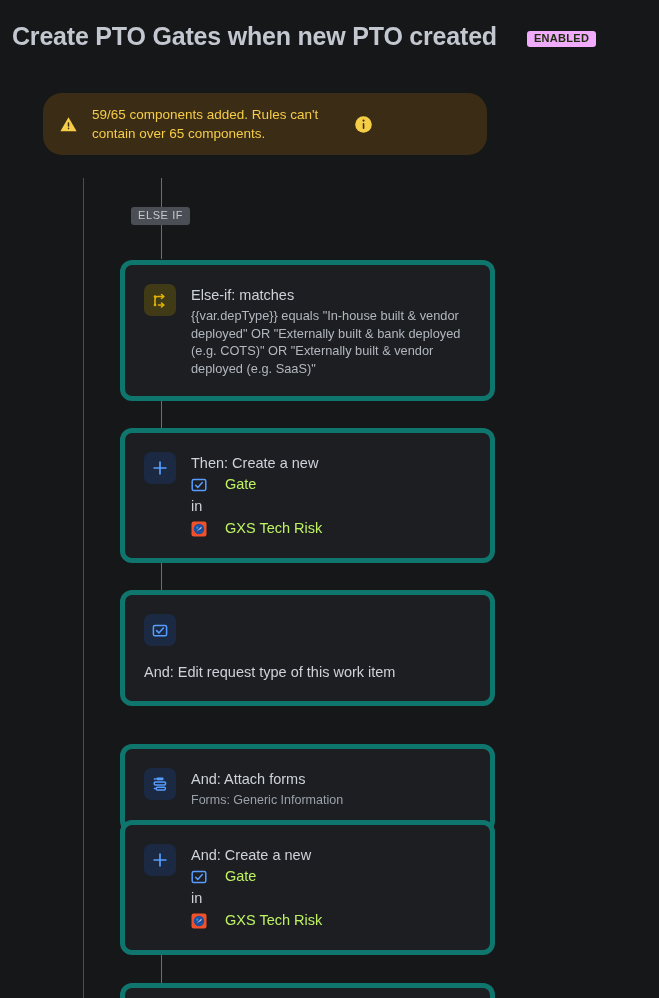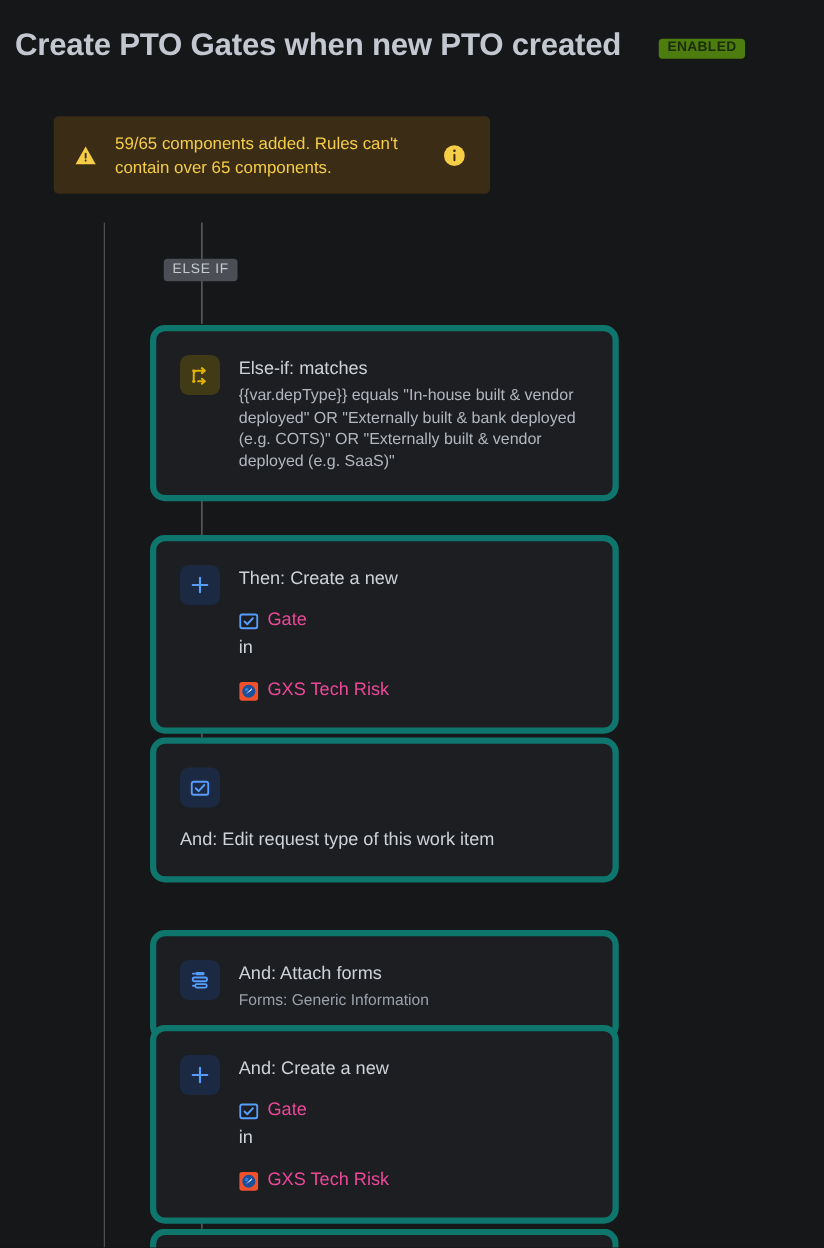--- a/index.html
+++ b/index.html
@@ -30,40 +30,40 @@
   }
   .page-title {
     font-size: 25px;
     font-weight: bold;
     color: #c2c7d0;
     letter-spacing: -0.2px;
     white-space: nowrap;
   }
   .status-badge {
     display: inline-block;
-    background: #4d7c0f;
+    background: #f0abfc;
     color: #1c2b0a;
     font-size: 11px;
     font-weight: bold;
     letter-spacing: 0.3px;
     padding: 2px 7px 3px 7px;
     border-radius: 3px;
     line-height: 1;
     transform: translateY(2px);
   }
 
   
   .warning-banner {
     position: absolute;
     left: 43px;
     top: 93px;
-    width: 349px;
+    width: 444px;
     min-height: 62px;
     background: #3b2c16;
-    border-radius: 4px;
+    border-radius: 19px;
     display: flex;
     align-items: center;
     padding: 12px 16px 12px 16px;
     gap: 14px;
   }
   .warn-triangle {
     flex: 0 0 auto;
     width: 19px;
     height: 19px;
     position: relative;
@@ -163,25 +163,25 @@
   .card-desc {
     color: #b2b7bf;
     font-size: 12.8px;
     line-height: 17.5px;
     margin-top: 2px;
   }
 
   .entity-line {
     display: flex;
     align-items: center;
-    gap: 7px;
-    color: #ec4899;
+    gap: 18px;
+    color: #bef264;
     font-size: 14.5px;
     line-height: 21px;
-    margin-top: 13px;
+    margin-top: 1px;
   }
   .plain-line {
     color: #ced2d9;
     font-size: 14.5px;
     line-height: 21px;
     margin-top: 1px;
   }
 
   .mini-icon { flex: 0 0 auto; width: 16px; height: 16px; display: block; }
   .mini-icon svg { display: block; }

